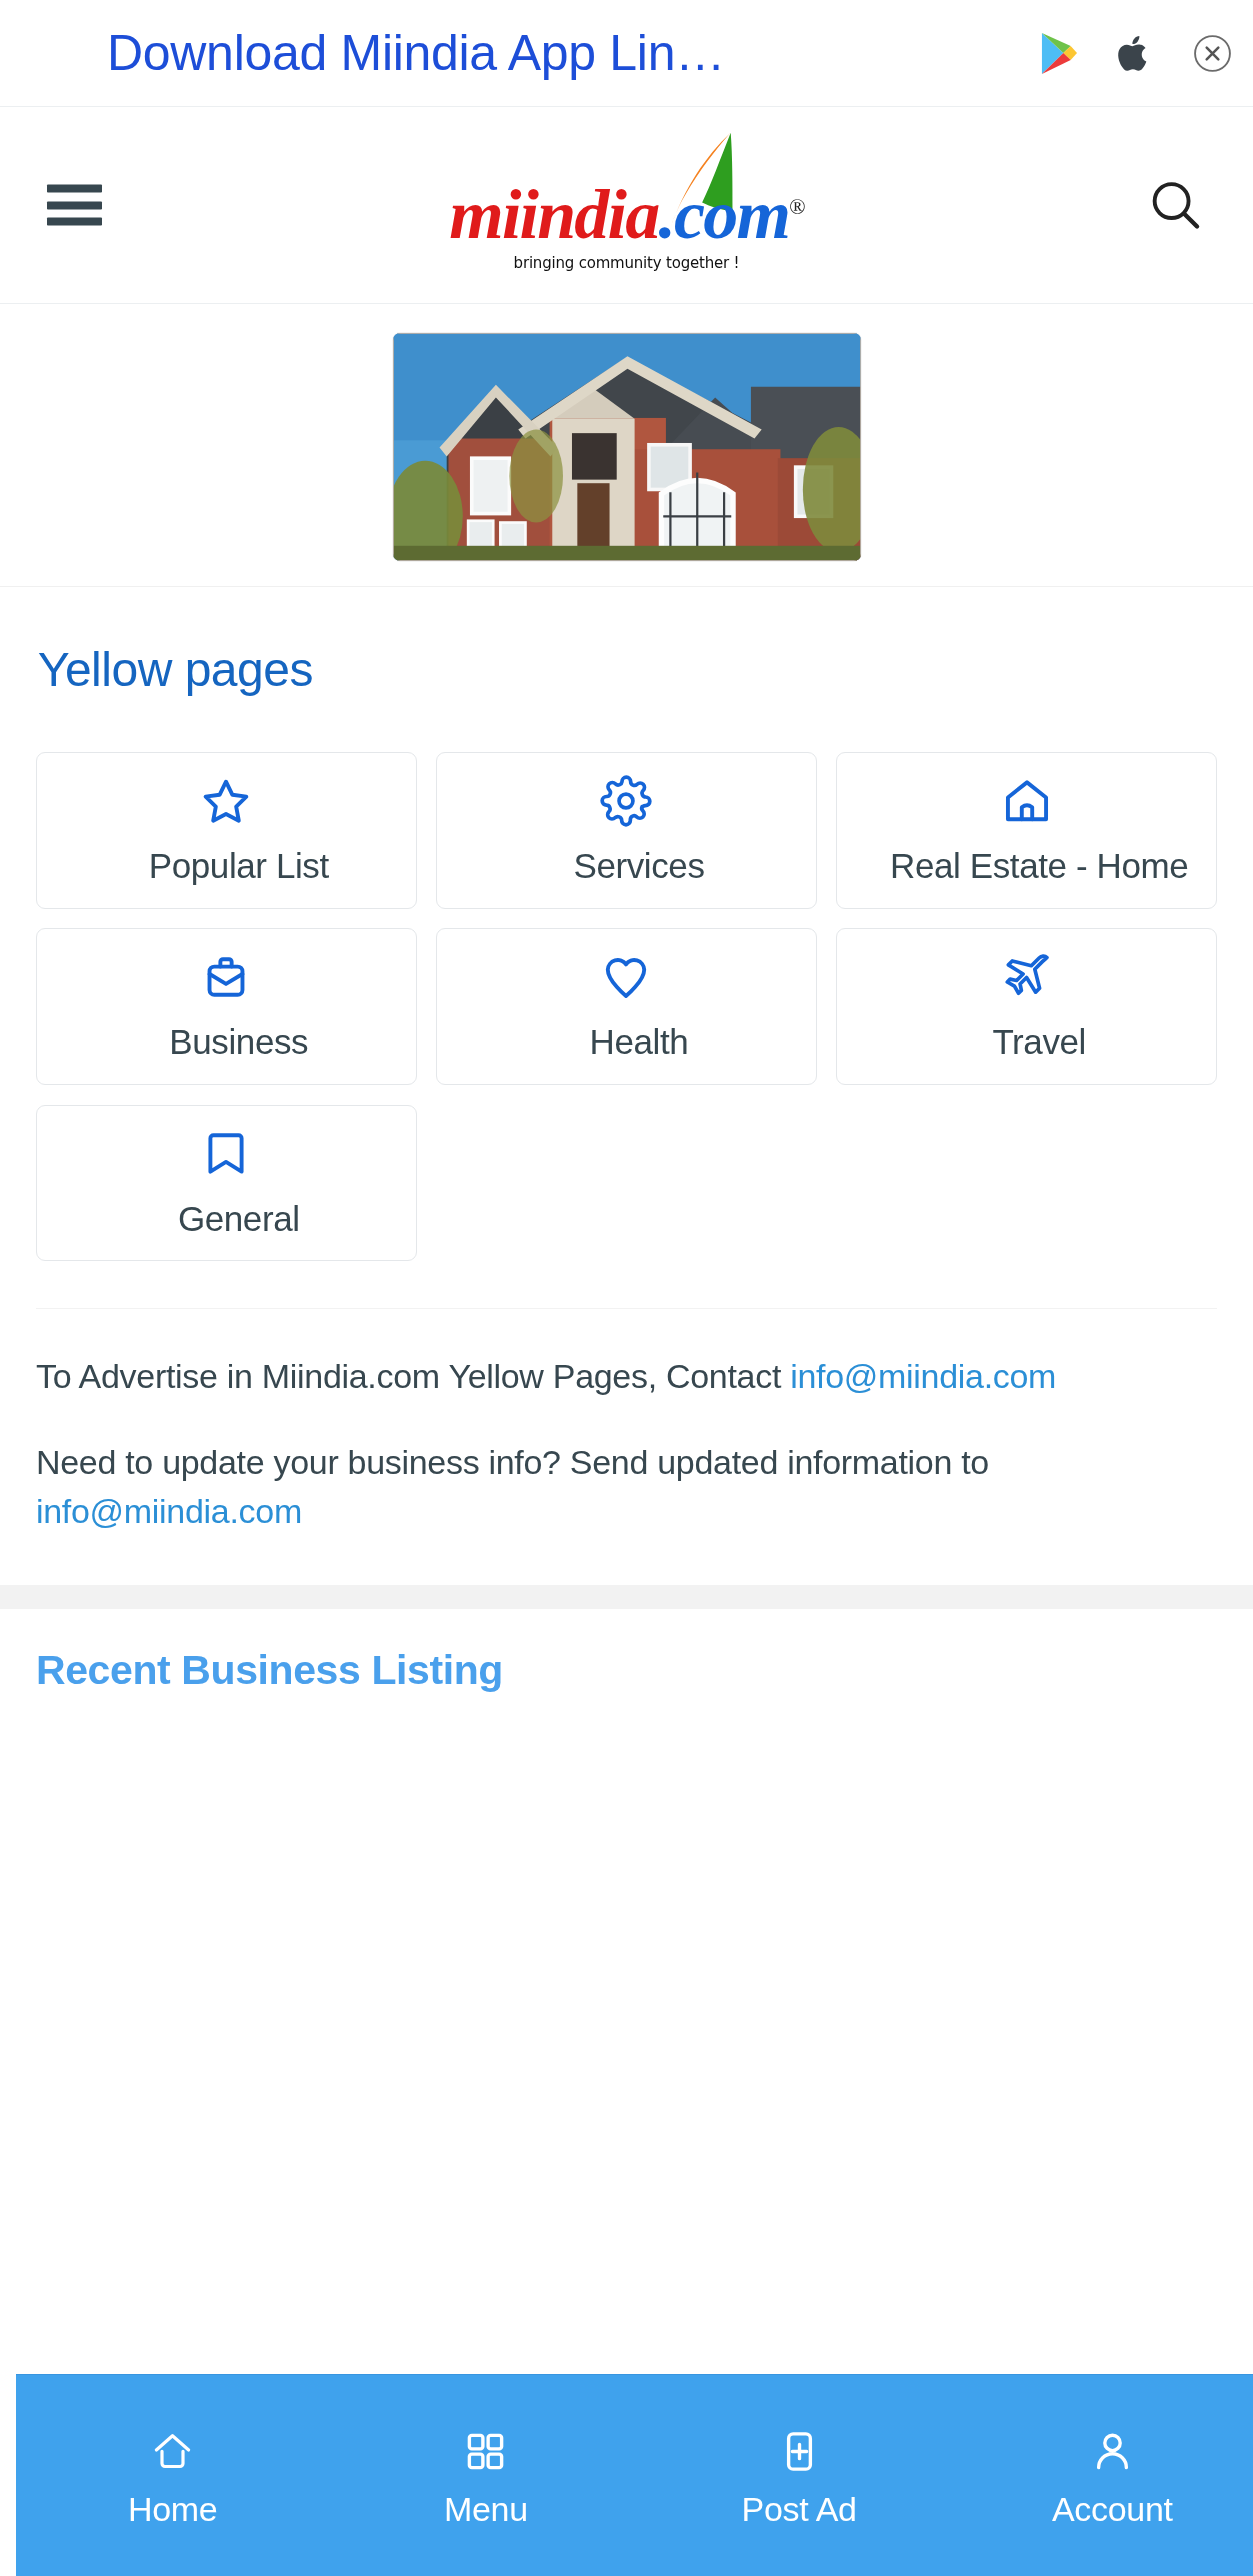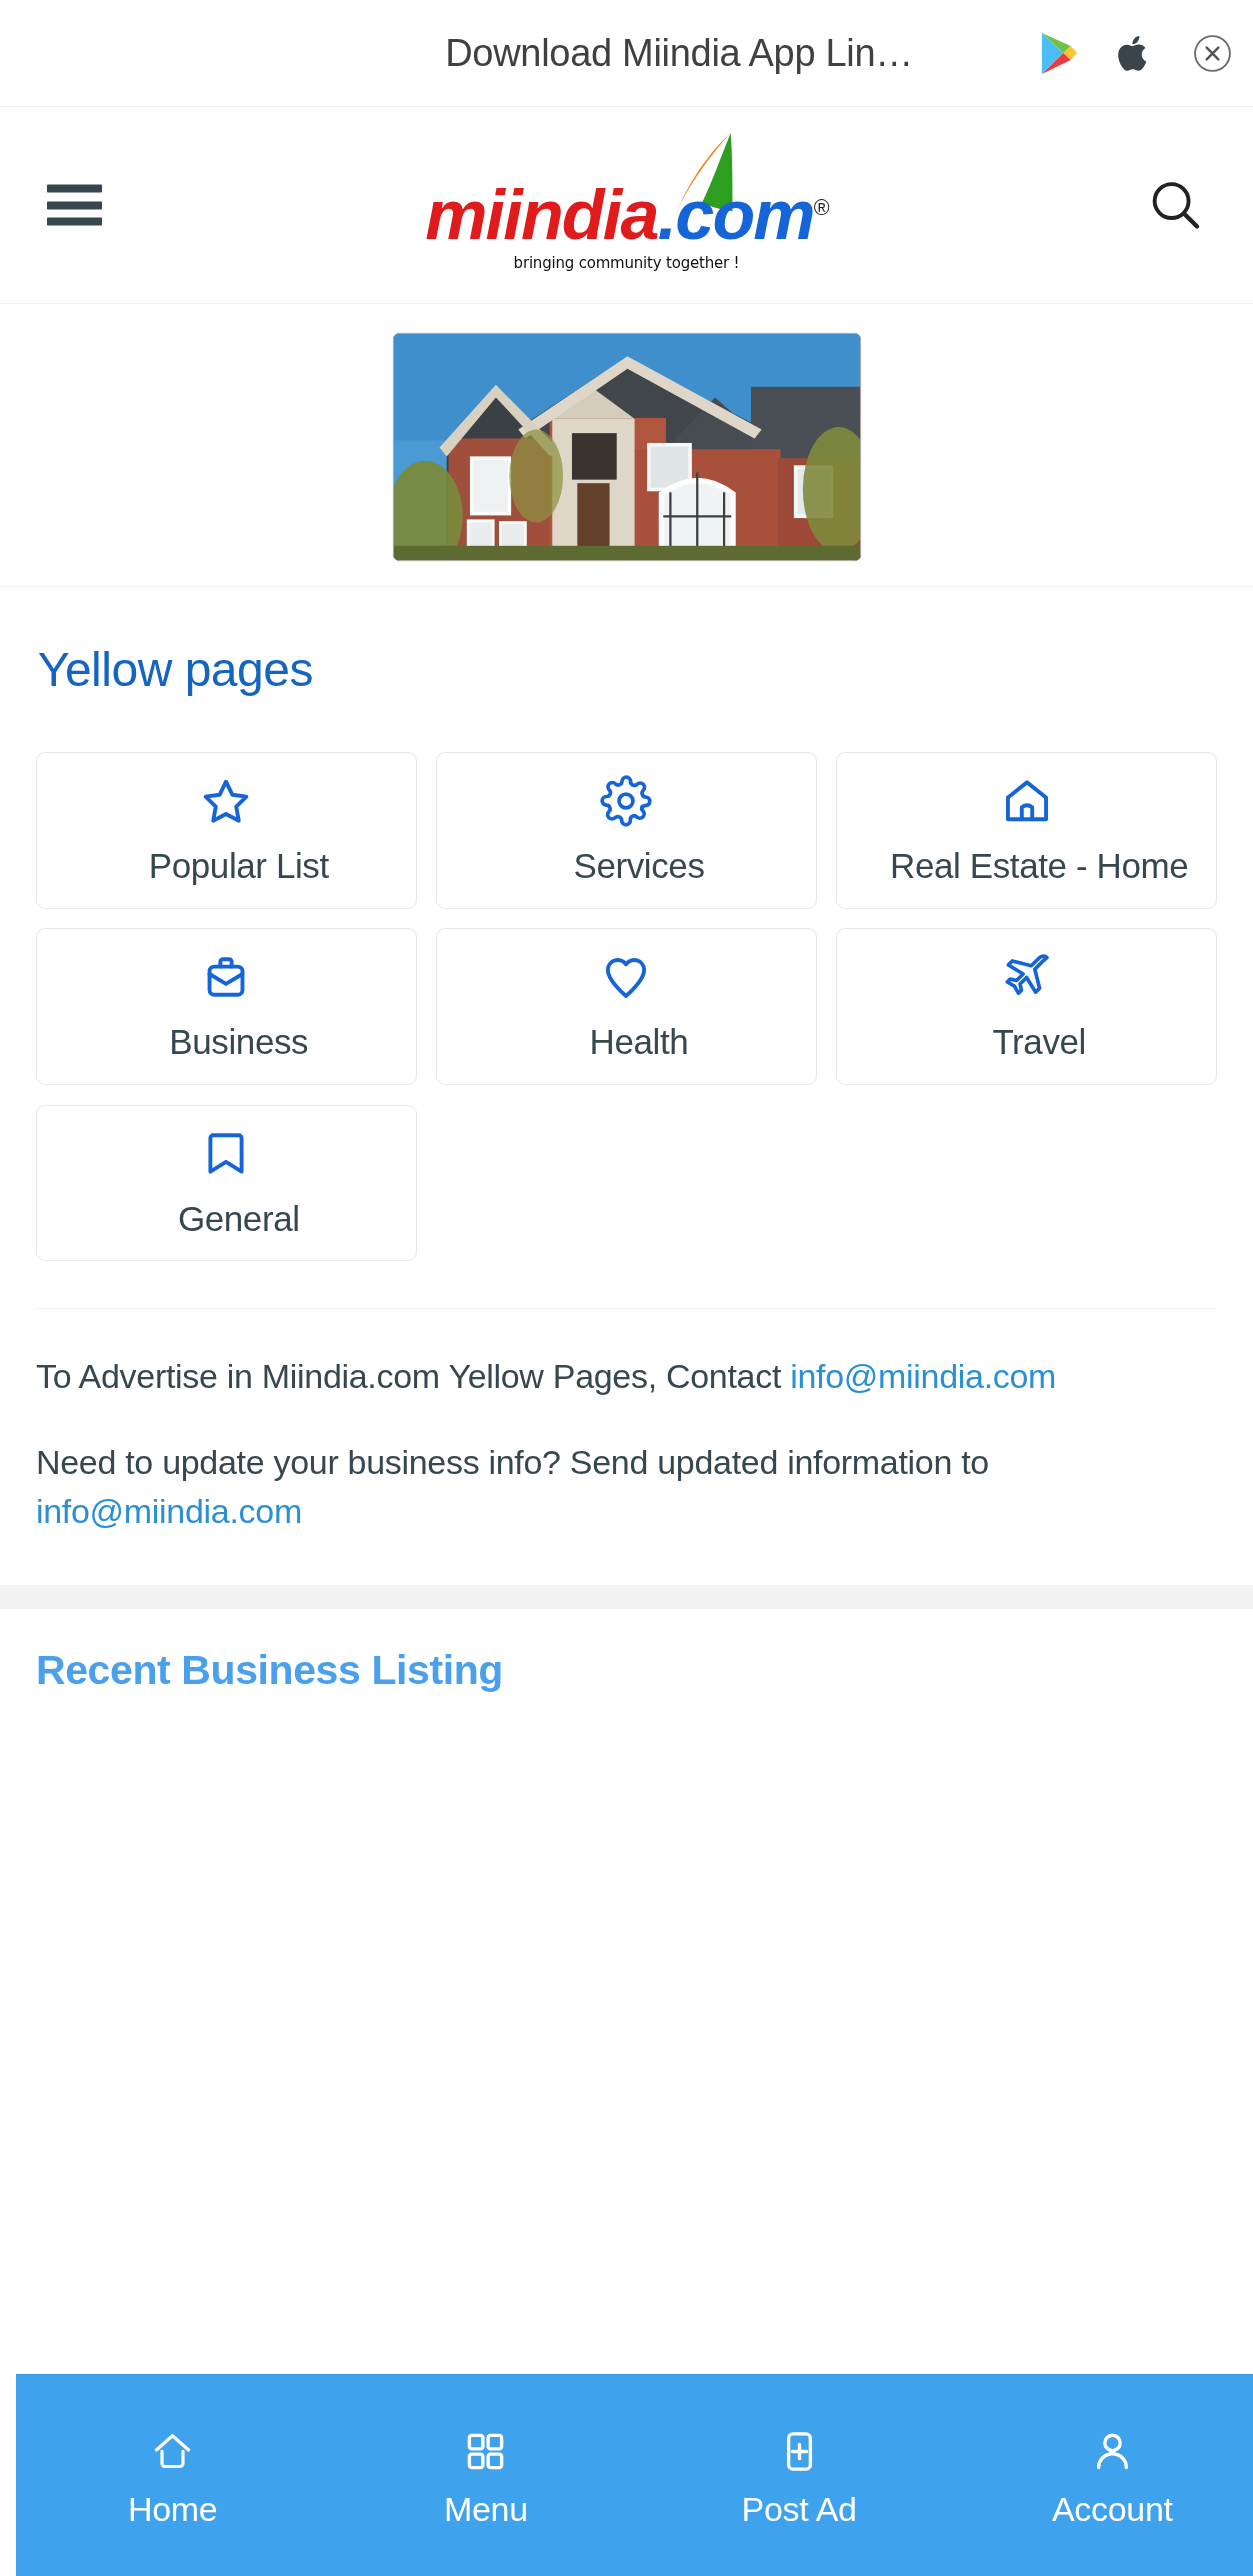--- a/index.html
+++ b/index.html
@@ -24,23 +24,23 @@
     position: relative;
     height: 107px;
     background: #ffffff;
     display: flex;
     align-items: center;
     border-bottom: 1.8px solid #eceff1;
   }
   .app-banner-title {
     position: absolute;
     left: 0; right: 0;
-    text-align: right;
-    font-size: 38px;
-    color: #404040;
+    text-align: left;
+    font-size: 50px;
+    color: #1d4ed8;
     letter-spacing: -0.3px;
     white-space: nowrap;
     overflow: hidden;
     padding: 0 340px 0 107px;
   }
   .app-banner-icons {
     position: absolute;
     right: 19.7px;
     display: flex;
     align-items: center;
@@ -91,21 +91,21 @@
   }
   .flag-wave {
     position: absolute;
     top: -7.2px;
     left: 204px;
     width: 86px;
     height: 100px;
   }
   .brand-wordmark {
     position: relative;
-    font-family: Liberation Sans, sans-serif;
+    font-family: Liberation Serif, serif;
     font-weight: bold;
     font-style: italic;
     font-size: 70px;
     line-height: 70px;
     letter-spacing: -1.8px;
     white-space: nowrap;
     z-index: 2;
     margin-bottom: 1.8px;
     text-align: center;
   }

